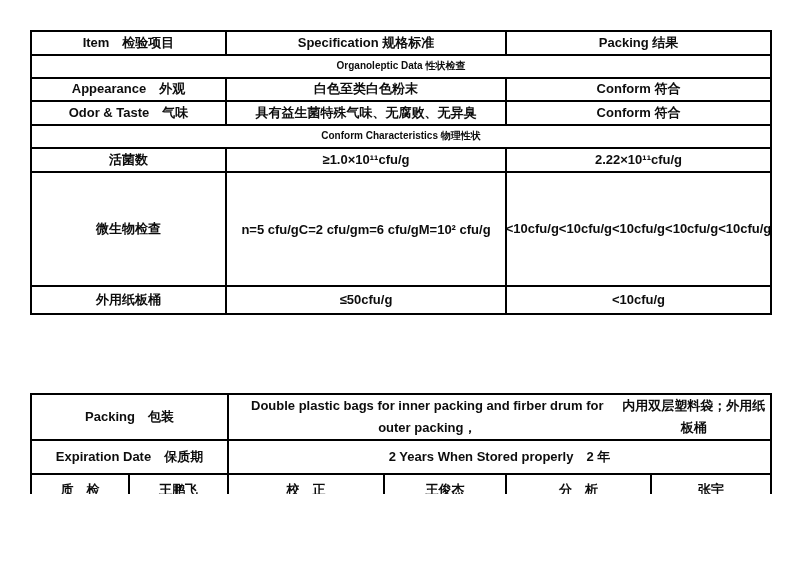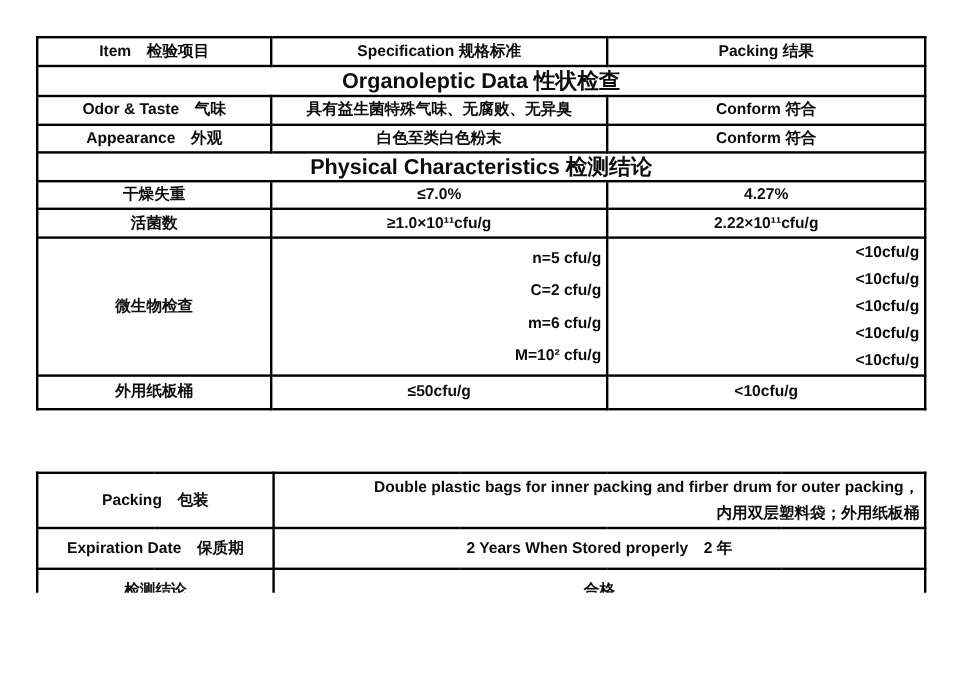--- a/index.html
+++ b/index.html
@@ -30,28 +30,26 @@
     border: 2px solid #000000;
     text-align: center;
     vertical-align: middle;
     padding: 0 4px;
     font-size: 13px;
     font-weight: bold;
     line-height: 1.25;
     overflow: hidden;
   }
   .section-row td {
-    font-size: 18px;
+    font-size: 10px;
   }
   .multi-line {
     display: flex;
-    flex-direction: column;
     justify-content: center;
     height: 100%;
-    align-items: flex-end;
   }
   .spec-lines div { line-height: 27px; }
   .result-lines div { line-height: 22.5px; }
   .packing-cell div { line-height: 22px; }
 </style>
 </head>
 <body>
 
 <div class="page">
 
@@ -63,37 +61,32 @@
     </colgroup>
     <tbody>
         <tr style="height:24px">
       <td>Item　检验项目</td>
       <td>Specification 规格标准</td>
       <td>Packing  结果</td>
     </tr>
     <tr class="section-row" style="height:23px">
       <td colspan="3">Organoleptic Data 性状检查</td>
     </tr>
+    <tr style="height:23px">
+      <td>Appearance　外观</td>
+      <td>白色至类白色粉末</td>
+      <td>Conform 符合</td>
+    </tr>
     <tr style="height:24px">
       <td>Odor &amp; Taste　气味</td>
       <td>具有益生菌特殊气味、无腐败、无异臭</td>
       <td>Conform 符合</td>
     </tr>
-    <tr style="height:23px">
-      <td>Appearance　外观</td>
-      <td>白色至类白色粉末</td>
-      <td>Conform 符合</td>
-    </tr>
     <tr class="section-row" style="height:23px">
-      <td colspan="3">Physical Characteristics 检测结论</td>
-    </tr>
-    <tr style="height:23px">
-      <td>干燥失重</td>
-      <td>≤7.0%</td>
-      <td>4.27%</td>
+      <td colspan="3">Conform Characteristics 物理性状</td>
     </tr>
     <tr style="height:24px">
       <td>活菌数</td>
       <td>≥1.0×10¹¹cfu/g</td>
       <td>2.22×10¹¹cfu/g</td>
     </tr>
     <tr style="height:114px">
       <td>微生物检查</td>
       <td>
         <div class="multi-line spec-lines">
@@ -137,20 +130,28 @@
         <div class="multi-line packing-cell">
           <div>Double plastic bags for inner packing and firber drum for outer packing，</div>
           <div>内用双层塑料袋；外用纸板桶</div>
         </div>
       </td>
     </tr>
     <tr style="height:34px">
       <td colspan="2">Expiration Date　保质期</td>
       <td colspan="4">2 Years When Stored properly　2 年</td>
     </tr>
+    <tr style="height:32px">
+      <td>质　检</td>
+      <td>王鹏飞</td>
+      <td>校　正</td>
+      <td>王俊杰</td>
+      <td>分　析</td>
+      <td>张宇</td>
+    </tr>
     <tr style="height:36px">
       <td colspan="2">检测结论</td>
       <td colspan="4">合格</td>
     </tr>
   </tbody>
     </table>
 
 </div>
 
 </body></html>

